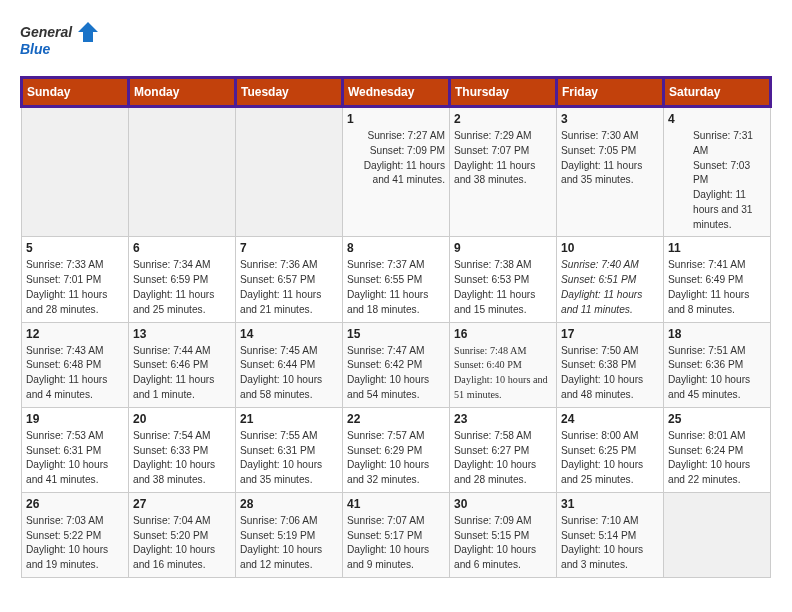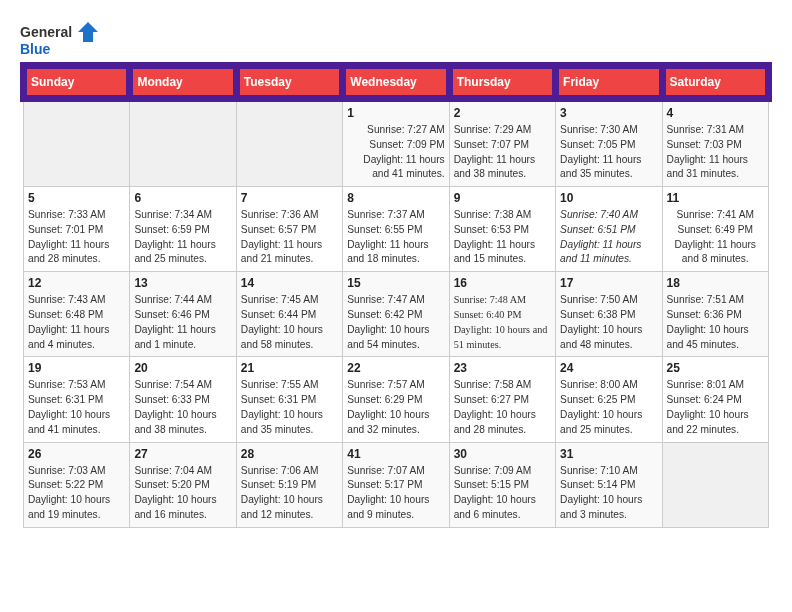--- a/index.html
+++ b/index.html
@@ -7,21 +7,22 @@
       font-family: Arial, sans-serif;
       background: #fff;
       width: 792px;
       min-height: 612px;
       padding: 20px;
     }
     .header {
       display: flex;
       align-items: flex-end;
       justify-content: space-between;
-      margin-bottom: 2px;
+      margin-bottom: 16px;
+      font-style: italic;
     }
     .logo {
       display: flex;
       align-items: center;
       gap: 4px;
     }
     .title-block {
       text-align: right;
     }
     .title-block h1 {
@@ -33,27 +34,27 @@
       font-size: 15px;
       color: #444;
       font-weight: normal;
     }
     table {
       width: 100%;
       border-collapse: collapse;
       font-size: 11px;
     }
     thead tr th {
-      background-color: #ef4444;
+      background-color: #c2410c;
       color: #fff;
       padding: 6px 4px;
       text-align: left;
       font-size: 12px;
       font-weight: bold;
-      border: 7px solid #4c1d95;
+      border: 3px solid #4c1d95;
       margin-left: 40px;
     }
     tbody tr td {
       border: 1px solid #ccc;
       vertical-align: top;
       padding: 4px 4px;
       font-size: 10.5px;
       color: #222;
       height: 80px;
       width: calc(100% / 7);
@@ -126,21 +127,21 @@
 Daylight: 11 hours and 38 minutes.</div>
         </td>
         <td>
           <span class="day-number">3</span>
           <div class="day-info" style="white-space: pre-line;">Sunrise: 7:30 AM
 Sunset: 7:05 PM
 Daylight: 11 hours and 35 minutes.</div>
         </td>
         <td>
           <span class="day-number">4</span>
-          <div class="day-info" style="white-space: pre-line;">Sunrise: 7:31 AM
+          <div class="day-info" style="white-space: pre-line; margin-left: 25px;">Sunrise: 7:31 AM
 Sunset: 7:03 PM
 Daylight: 11 hours and 31 minutes.</div>
         </td>
       </tr>
       <tr>
         <td>
           <span class="day-number">5</span>
           <div class="day-info" style="white-space: pre-line;">Sunrise: 7:33 AM
 Sunset: 7:01 PM
 Daylight: 11 hours and 28 minutes.</div>
@@ -170,21 +171,21 @@
 Daylight: 11 hours and 15 minutes.</div>
         </td>
         <td>
           <span class="day-number">10</span>
           <div class="day-info" style="white-space: pre-line; font-style: italic;">Sunrise: 7:40 AM
 Sunset: 6:51 PM
 Daylight: 11 hours and 11 minutes.</div>
         </td>
         <td>
           <span class="day-number">11</span>
-          <div class="day-info" style="white-space: pre-line; text-align: center;">Sunrise: 7:41 AM
+          <div class="day-info" style="white-space: pre-line;">Sunrise: 7:41 AM
 Sunset: 6:49 PM
 Daylight: 11 hours and 8 minutes.</div>
         </td>
       </tr>
       <tr>
         <td>
           <span class="day-number">12</span>
           <div class="day-info" style="white-space: pre-line;">Sunrise: 7:43 AM
 Sunset: 6:48 PM
 Daylight: 11 hours and 4 minutes.</div>

